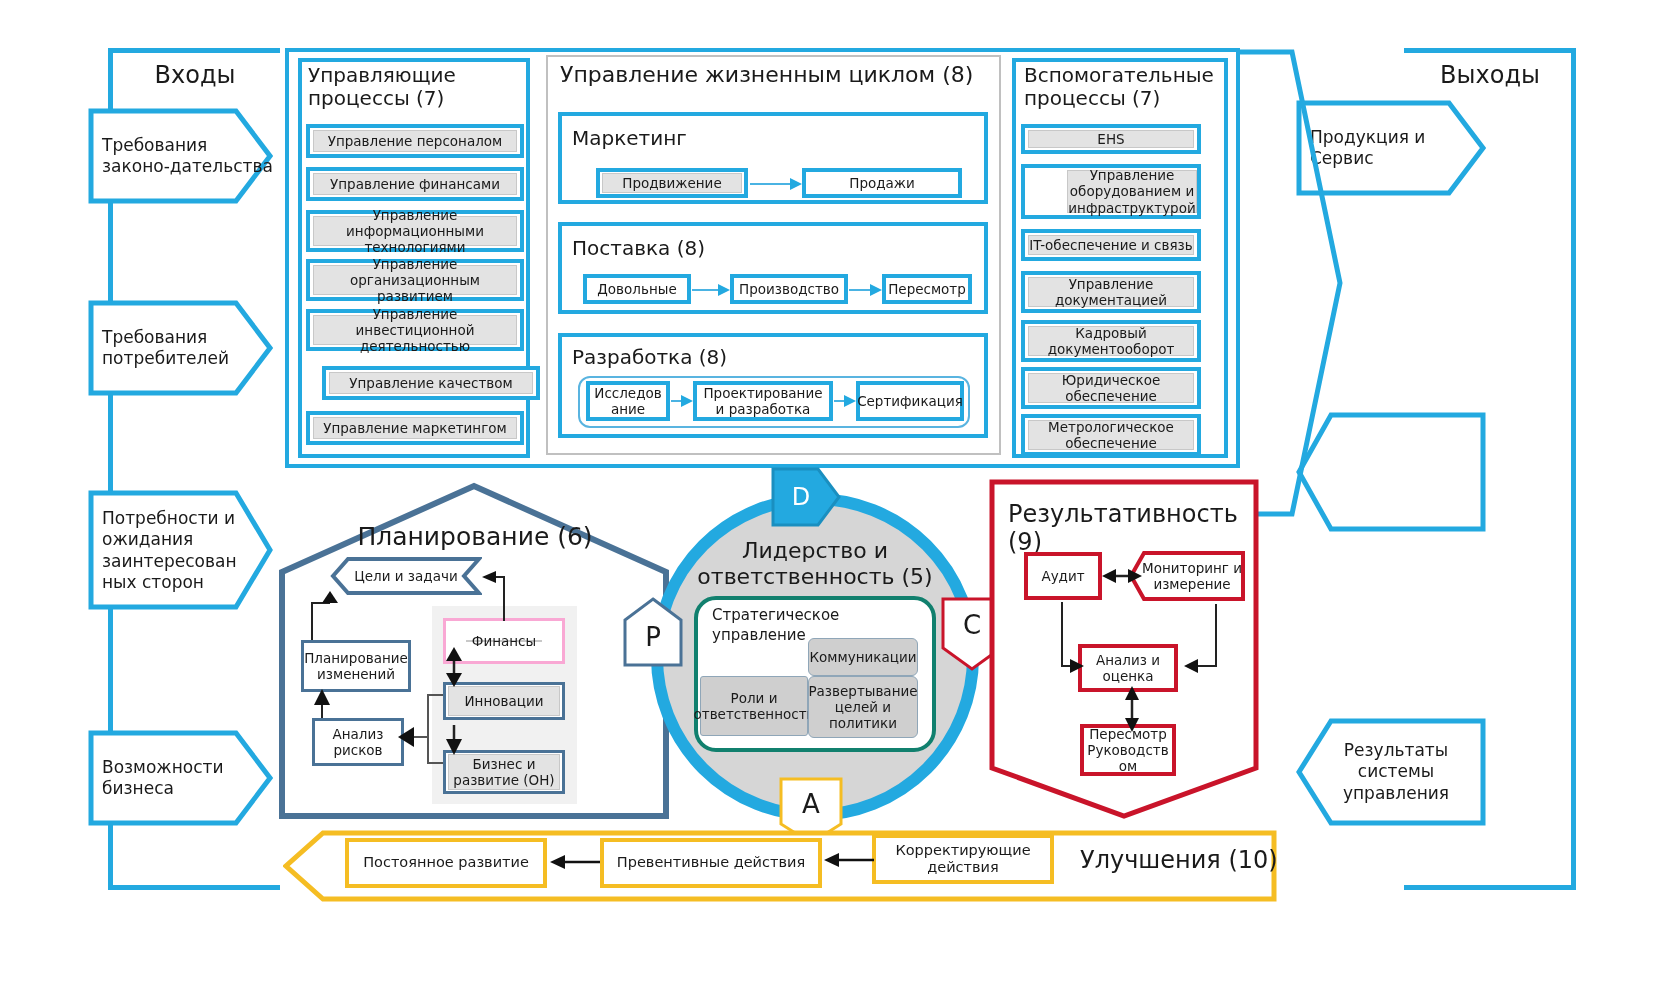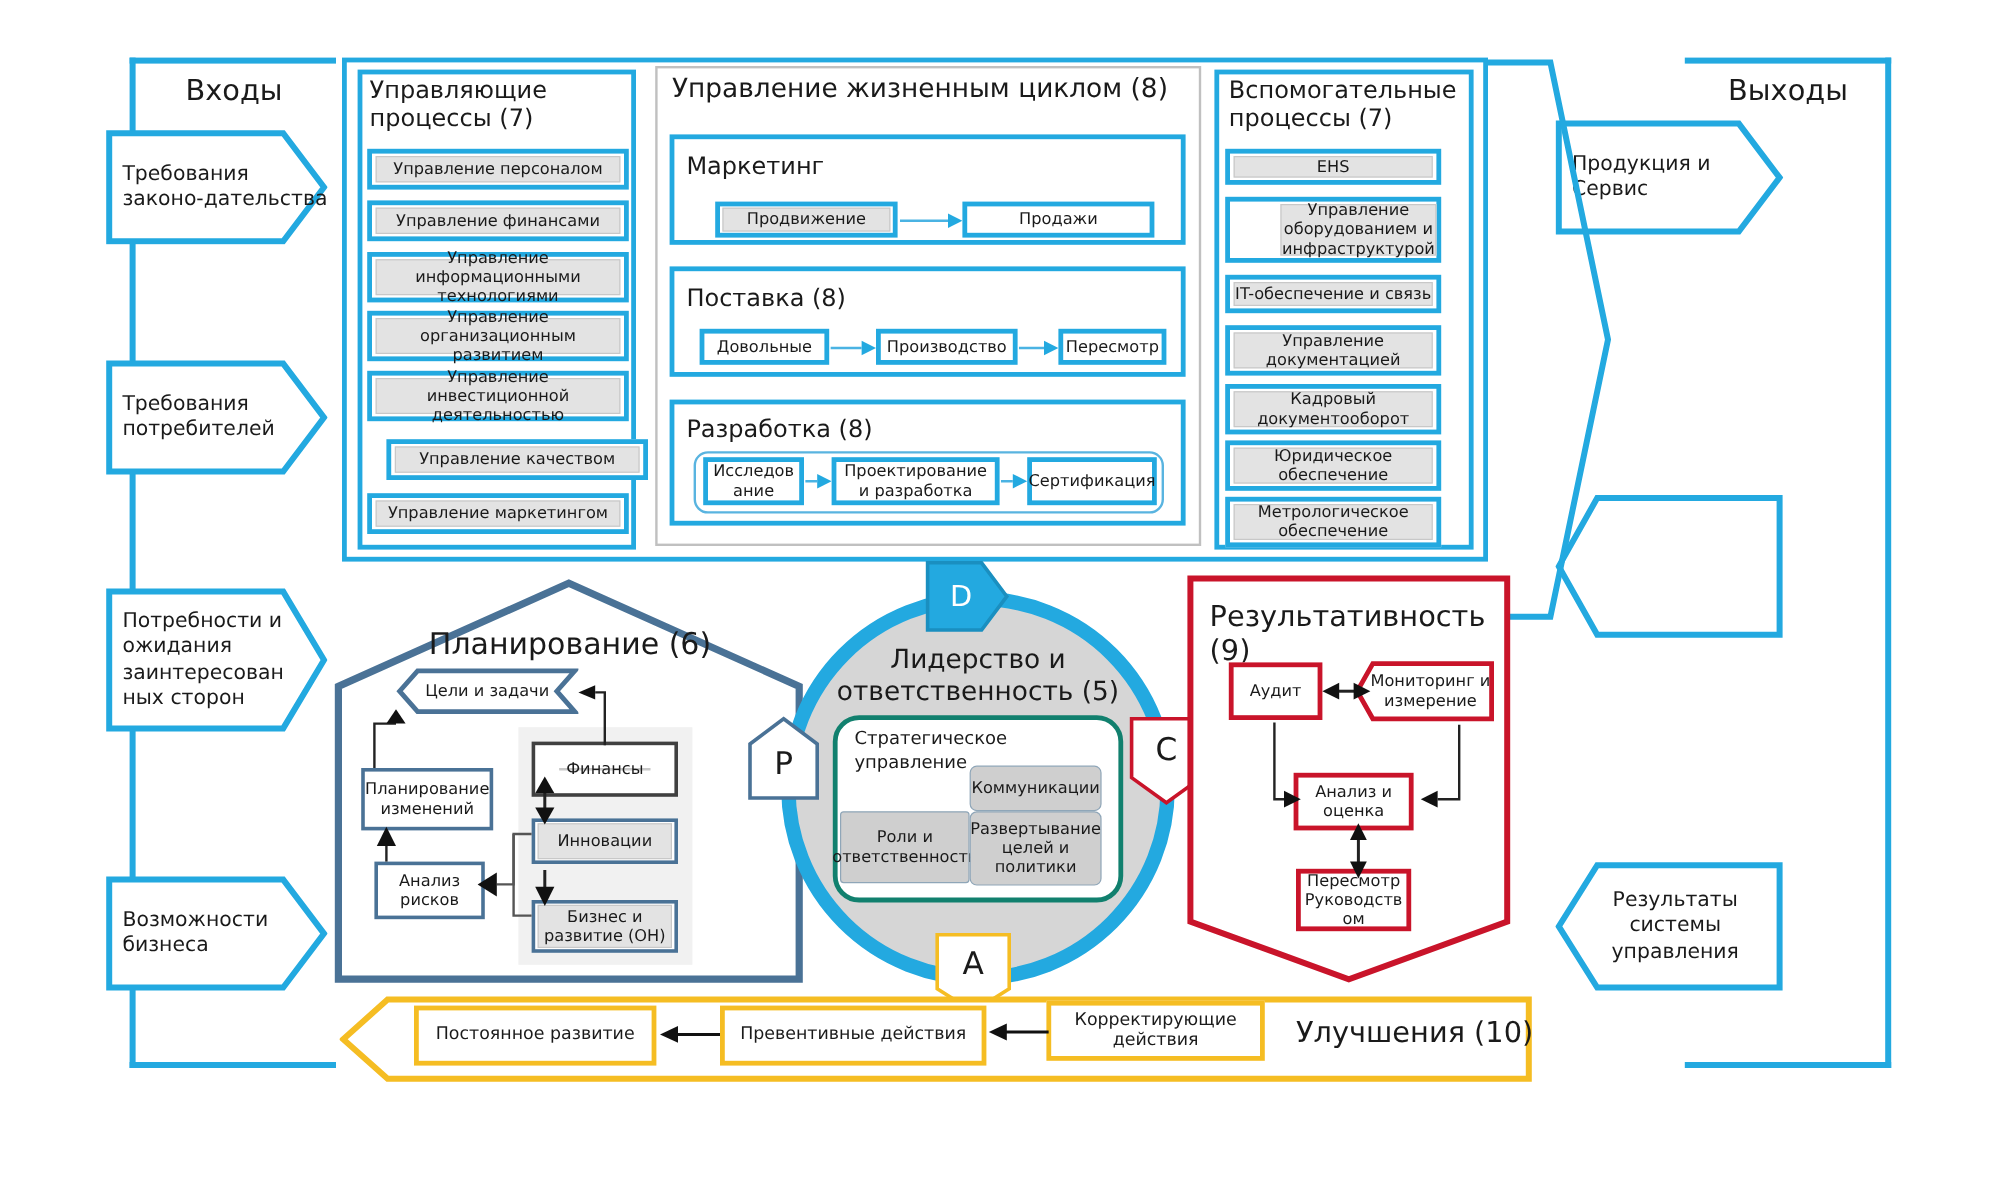--- a/index.html
+++ b/index.html
@@ -204,21 +204,21 @@
 
 <div class="abs" style="left:330px;top:556px;width:152px;height:40px;">
   <svg width="152" height="40" viewBox="0 0 152 40">
       <polygon points="18,3 149,3 134,20 149,37 18,37 3,20" fill="#fff" stroke="#4a7296" stroke-width="4"></polygon>
     </svg>
   <div class="abs ctr sm" style="left:0;top:0;width:152px;height:40px;">Цели и задачи</div>
 </div>
 
 <div class="abs" style="left:432px;top:606px;width:145px;height:198px;background:#f1f1f1;"></div>
 
-<div class="abs bluebox ctr" style="left:443px;top:618px;width:122px;height:34px;border:3px solid #404040;padding:20px;">
+<div class="abs bluebox ctr" style="left:443px;top:618px;width:122px;height:34px;border:3px solid #f9a8d4;padding:20px;">
   <div class="greybox ctr sm" style="width:100%;height:100%;">Финансы</div>
   </div>
 <div class="abs bluebox ctr" style="left:443px;top:682px;width:122px;height:38px;border:3px solid #4a7296;padding:2px;">
   <div class="greybox ctr sm" style="width:100%;height:100%;">Инновации</div>
   </div>
 <div class="abs bluebox ctr" style="left:443px;top:750px;width:122px;height:44px;border:3px solid #4a7296;padding:2px;">
   <div class="greybox ctr sm" style="width:100%;height:100%;">Бизнес и развитие (ОН)</div>
   </div>
 
 <div class="abs ctr sm" style="left:301px;top:640px;width:110px;height:52px;border:3px solid #4a7296;background:#fff;">Планирование изменений</div>

